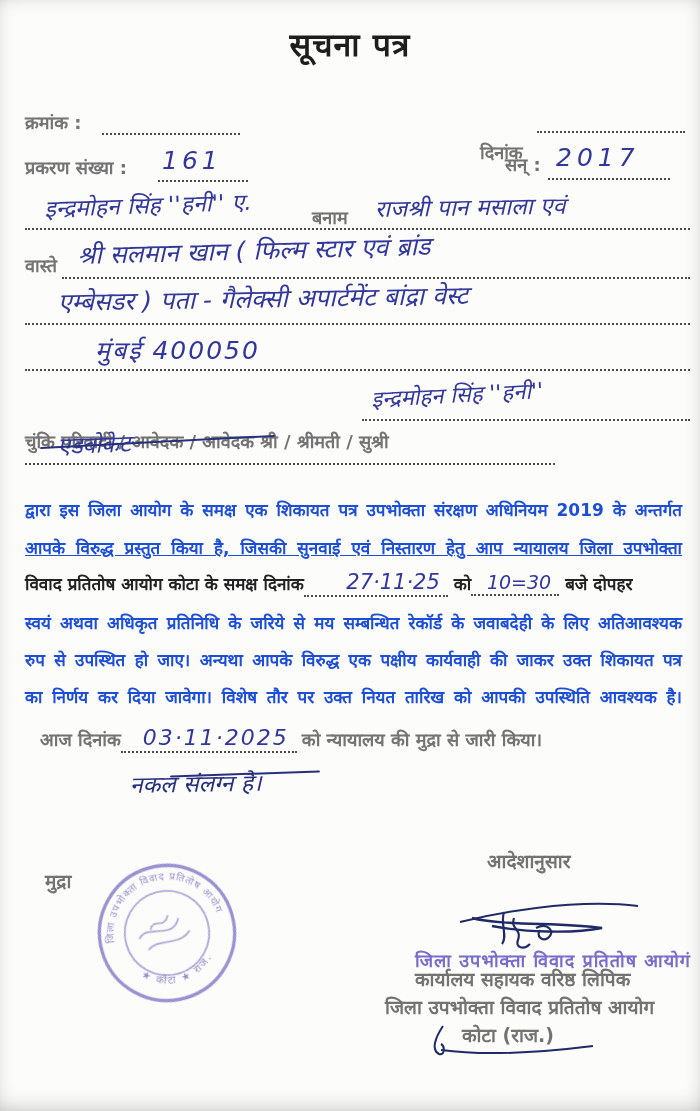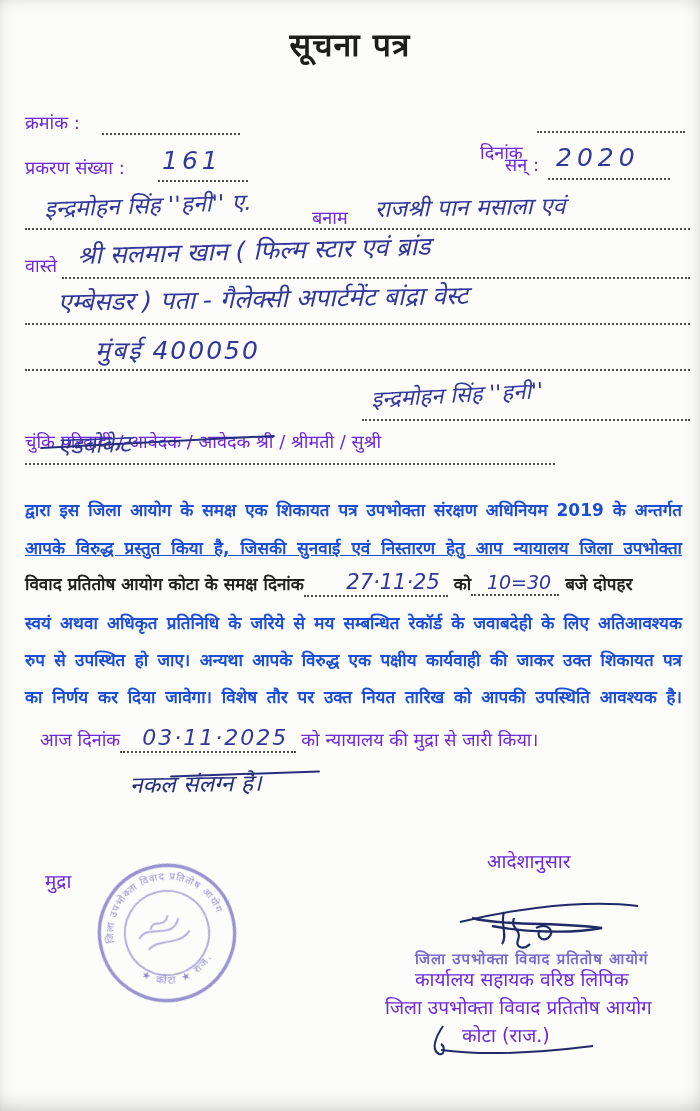--- a/index.html
+++ b/index.html
@@ -11,21 +11,21 @@
     box-shadow:inset 0 -16px 22px -14px rgba(0,0,0,.20),
                inset -12px 0 20px -14px rgba(0,0,0,.14),
                inset 12px 0 20px -14px rgba(0,0,0,.10),
                inset 0 14px 18px -14px rgba(0,0,0,.10);
   }
   .abs{position:absolute;}
   .title{
     position:absolute;top:22px;left:0;right:0;text-align:center;
     font-size:32px;font-weight:700;color:#1d1d1d;letter-spacing:1px;
   }
-  .lbl{font-size:18px;font-weight:400;color:#6d28d9;white-space:nowrap;}
+  .lbl{font-size:18px;font-weight:700;color:#737373;white-space:nowrap;}
   .dotline{position:absolute;border-bottom:2px dotted #4c4c4c;height:0;}
   .hw{
     font-style:italic;font-weight:500;color:#32379b;white-space:nowrap;
     transform-origin:left bottom;
   }
   .body-line{
     position:absolute;left:25px;width:657px;font-size:17px;font-weight:600;
     color:#1d4ed8;text-align:justify;text-align-last:justify;white-space:normal;
   }
   .body-line3{
@@ -34,21 +34,21 @@
   }
   .dots-inline{
     display:inline-block;border-bottom:2px dotted #4c4c4c;
     text-align:right;padding:0 8px;
   }
   .dots-inline .hw{position:relative;top:-1px;}
   .ink-line{position:absolute;background:#27307e;height:2px;border-radius:1px;}
   .stamp-wrap{position:absolute;left:92px;top:858px;width:150px;height:150px;
     transform:rotate(-16deg);opacity:.82;filter:blur(.4px);}
   .overlay-stamp{
-    position:absolute;left:415px;top:948px;font-size:15px;font-weight:700;
+    position:absolute;left:415px;top:948px;font-size:18px;font-weight:700;
     color:#6a5ec6;letter-spacing:1px;opacity:.9;filter:blur(.6px);white-space:nowrap;
   }
   .sig-svg{position:absolute;left:452px;top:888px;}
   .flourish-svg{position:absolute;left:425px;top:1020px;}
 </style>
 </head>
 <body>
 
 <div class="page">
 
@@ -56,21 +56,21 @@
 
   <div class="abs lbl" style="left:25px;top:110px;">क्रमांक :</div>
   <div class="dotline" style="left:102px;top:133px;width:138px;"></div>
   <div class="abs lbl" style="left:480px;top:108px;margin-top:32px;">दिनांक</div>
   <div class="dotline" style="left:537px;top:131px;width:148px;"></div>
 
   <div class="abs lbl" style="left:25px;top:155px;">प्रकरण संख्या :</div>
   <div class="abs hw" style="left:162px;top:146px;font-size:25px;letter-spacing:4px;">161</div>
   <div class="dotline" style="left:158px;top:180px;width:90px;"></div>
   <div class="abs lbl" style="left:505px;top:152px;">सन् :</div>
-  <div class="abs hw" style="left:556px;top:143px;font-size:25px;letter-spacing:5px;">2020</div>
+  <div class="abs hw" style="left:556px;top:143px;font-size:25px;letter-spacing:5px;">2017</div>
   <div class="dotline" style="left:548px;top:178px;width:122px;"></div>
 
   <div class="abs hw" style="left:45px;top:192px;font-size:23px;transform:rotate(-2deg);">इन्द्रमोहन सिंह ''हनी'' ए.</div>
   <div class="abs lbl" style="left:312px;top:205px;">बनाम</div>
   <div class="abs hw" style="left:375px;top:192px;font-size:23px;transform:rotate(-1deg);">राजश्री पान मसाला एवं</div>
   <div class="dotline" style="left:25px;top:228px;width:665px;"></div>
 
   <div class="abs lbl" style="left:25px;top:253px;">वास्ते</div>
   <div class="abs hw" style="left:78px;top:237px;font-size:25px;transform:rotate(-1.5deg);">श्री सलमान खान ( फिल्म स्टार एवं ब्रांड</div>
   <div class="dotline" style="left:62px;top:277px;width:628px;"></div>

